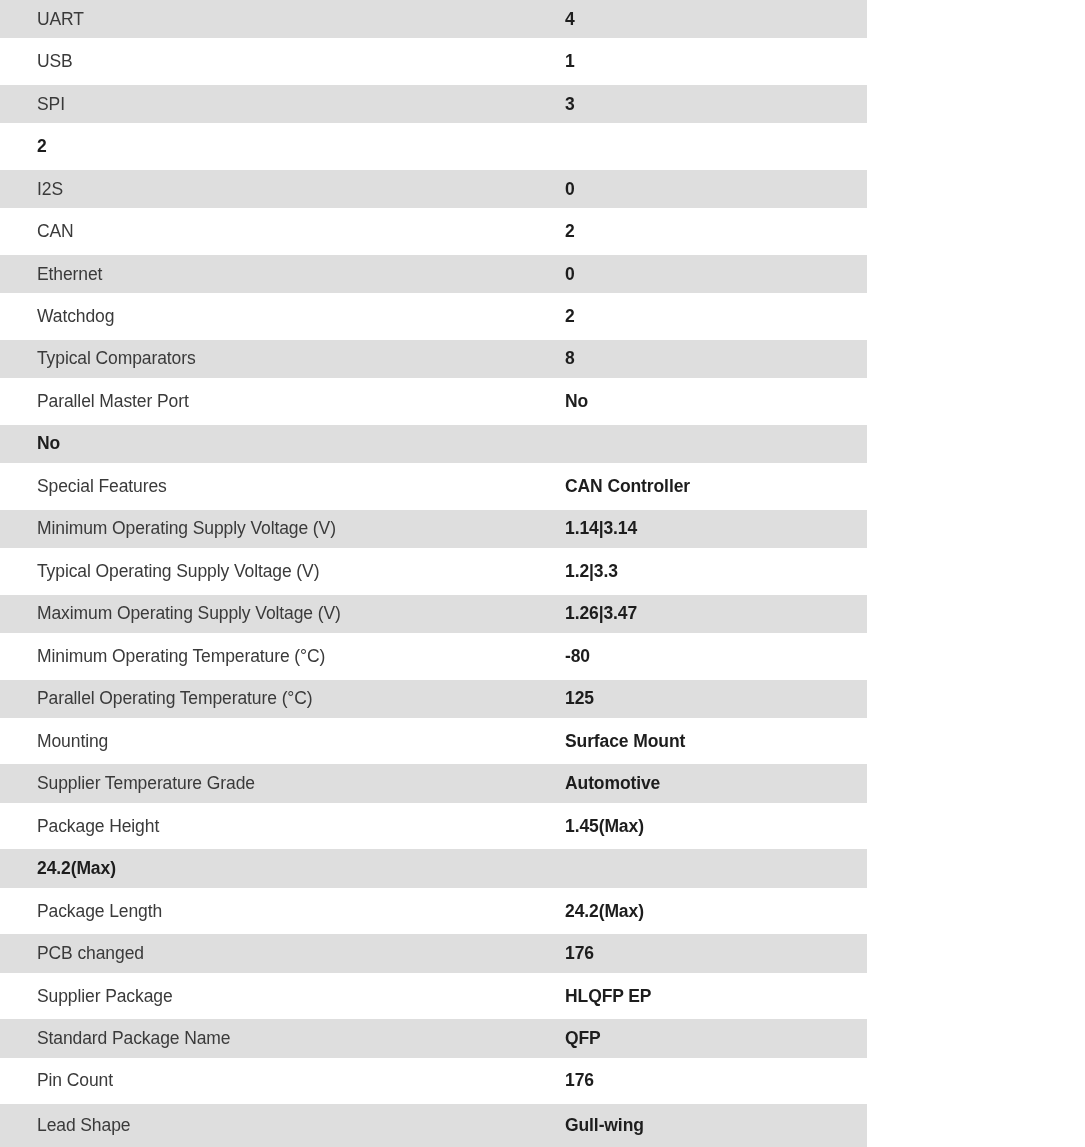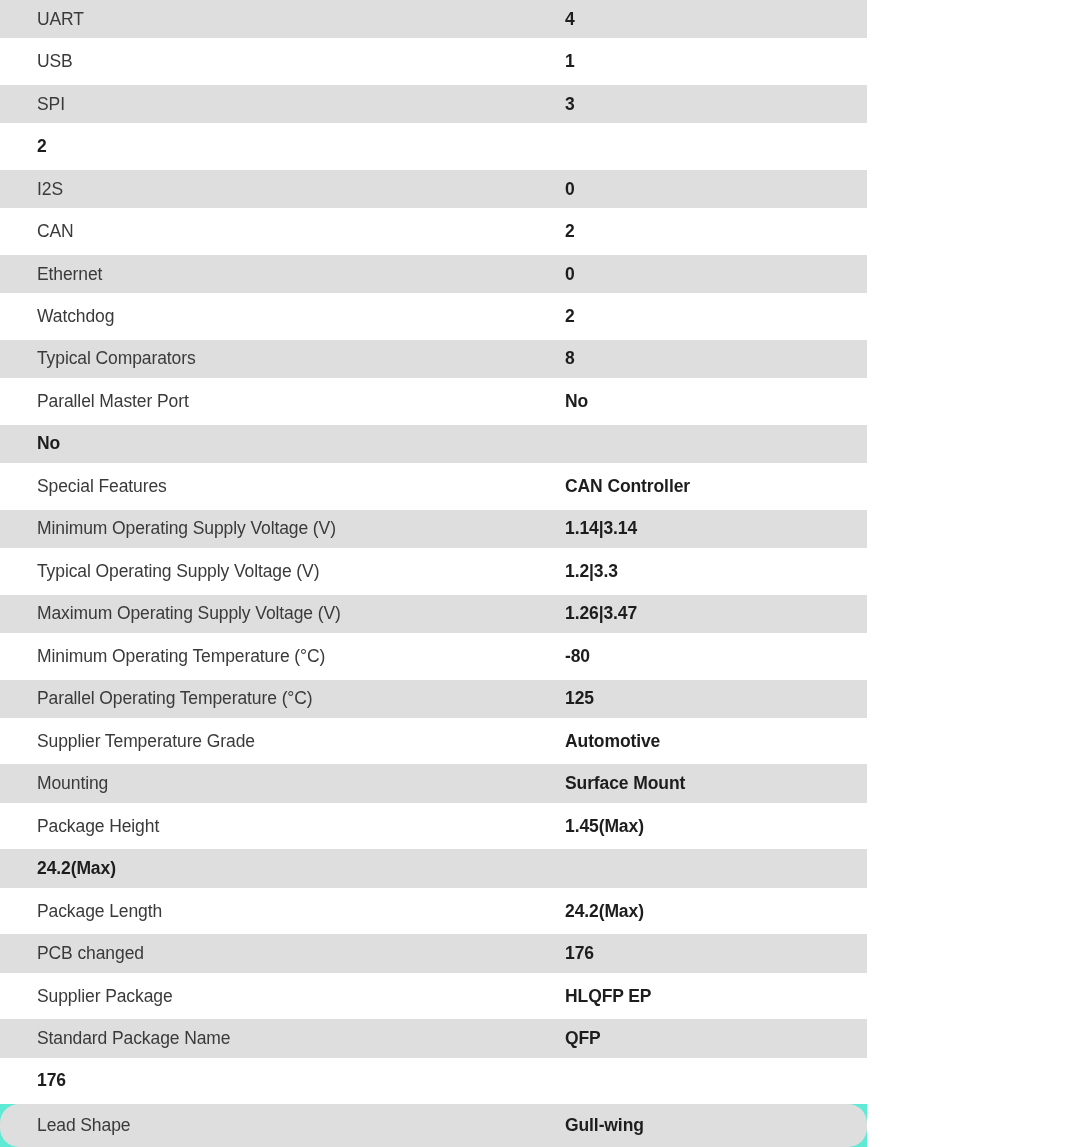--- a/index.html
+++ b/index.html
@@ -5,40 +5,39 @@
   html, body {
     margin: 0;
     padding: 0;
     background: #ffffff;
     font-family: "Liberation Sans", sans-serif;
   }
   #spec-table {
     width: 867px;
     height: 1147px;
     overflow: hidden;
-    background: #5eead4;
+    background: #701a75;
   }
   .spec-row {
     box-sizing: border-box;
     height: 42.48px;
     display: grid;
     grid-template-columns: 528px 1fr;
     align-items: center;
     padding-left: 37px;
     background: #ffffff;
     border-bottom: 4.7px solid #ffffff;
     background-clip: padding-box;
   }
   .spec-row:nth-child(odd) {
     background-color: #dedede;
     background-clip: padding-box;
   }
   .spec-row:last-child {
     border-bottom: none;
-    border-radius: 19px;
   }
   .spec-label {
     font-size: 17.5px;
     letter-spacing: -0.1px;
     color: #3a3a3a;
     white-space: nowrap;
   }
   .spec-value {
     font-size: 17.5px;
     letter-spacing: -0.1px;
@@ -128,27 +127,27 @@
     <span class="spec-label">Minimum Operating Temperature (°C)</span>
     <span class="spec-value">-80</span>
   </div>
 
   <div class="spec-row">
     <span class="spec-label">Parallel Operating Temperature (°C)</span>
     <span class="spec-value">125</span>
   </div>
 
   <div class="spec-row">
-    <span class="spec-label">Supplier Temperature Grade</span>
-    <span class="spec-value">Automotive</span>
+    <span class="spec-label">Mounting</span>
+    <span class="spec-value">Surface Mount</span>
   </div>
 
   <div class="spec-row">
-    <span class="spec-label">Mounting</span>
-    <span class="spec-value">Surface Mount</span>
+    <span class="spec-label">Supplier Temperature Grade</span>
+    <span class="spec-value">Automotive</span>
   </div>
 
   <div class="spec-row">
     <span class="spec-label">Package Height</span>
     <span class="spec-value">1.45(Max)</span>
   </div>
 
   <div class="spec-row">
     <span class="spec-value">24.2(Max)</span>
   </div>
@@ -167,20 +166,21 @@
     <span class="spec-label">Supplier Package</span>
     <span class="spec-value">HLQFP EP</span>
   </div>
 
   <div class="spec-row">
     <span class="spec-label">Standard Package Name</span>
     <span class="spec-value">QFP</span>
   </div>
 
   <div class="spec-row">
+    <span class="spec-label">Pin Count</span>
     <span class="spec-value">176</span>
   </div>
 
   <div class="spec-row">
     <span class="spec-label">Lead Shape</span>
     <span class="spec-value">Gull-wing</span>
   </div>
 </div>
 
 </body></html>

